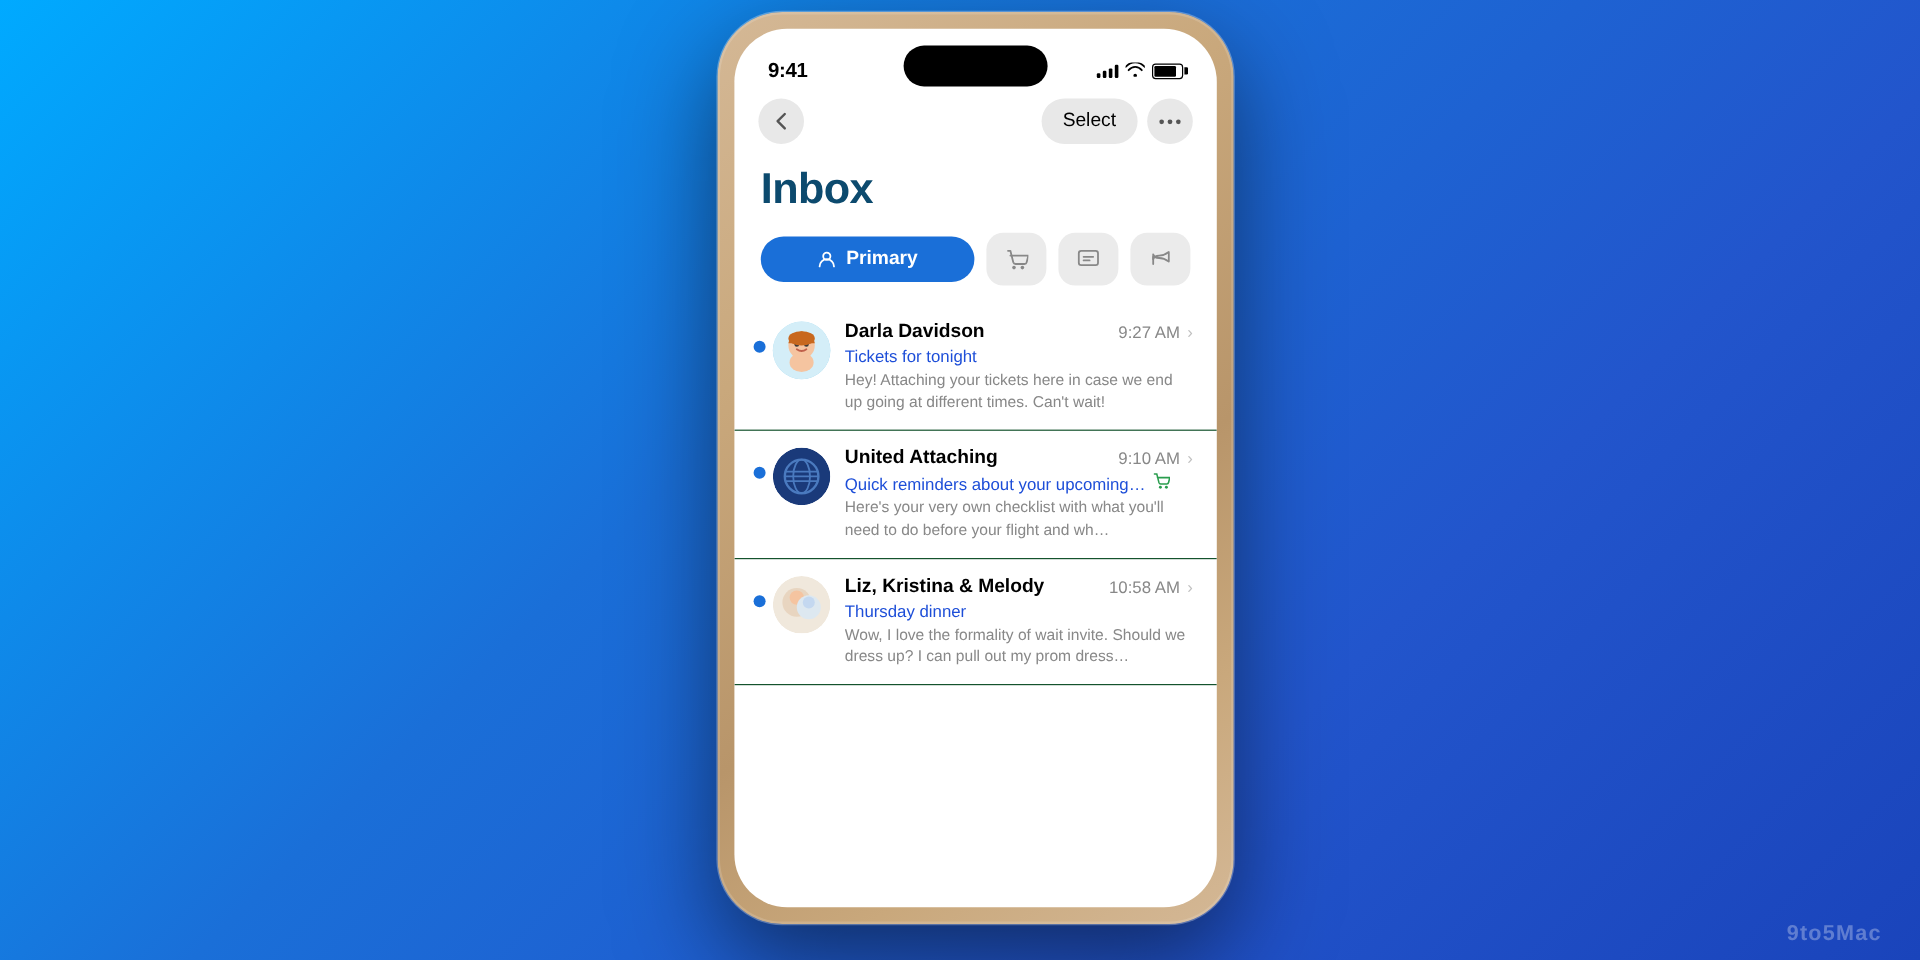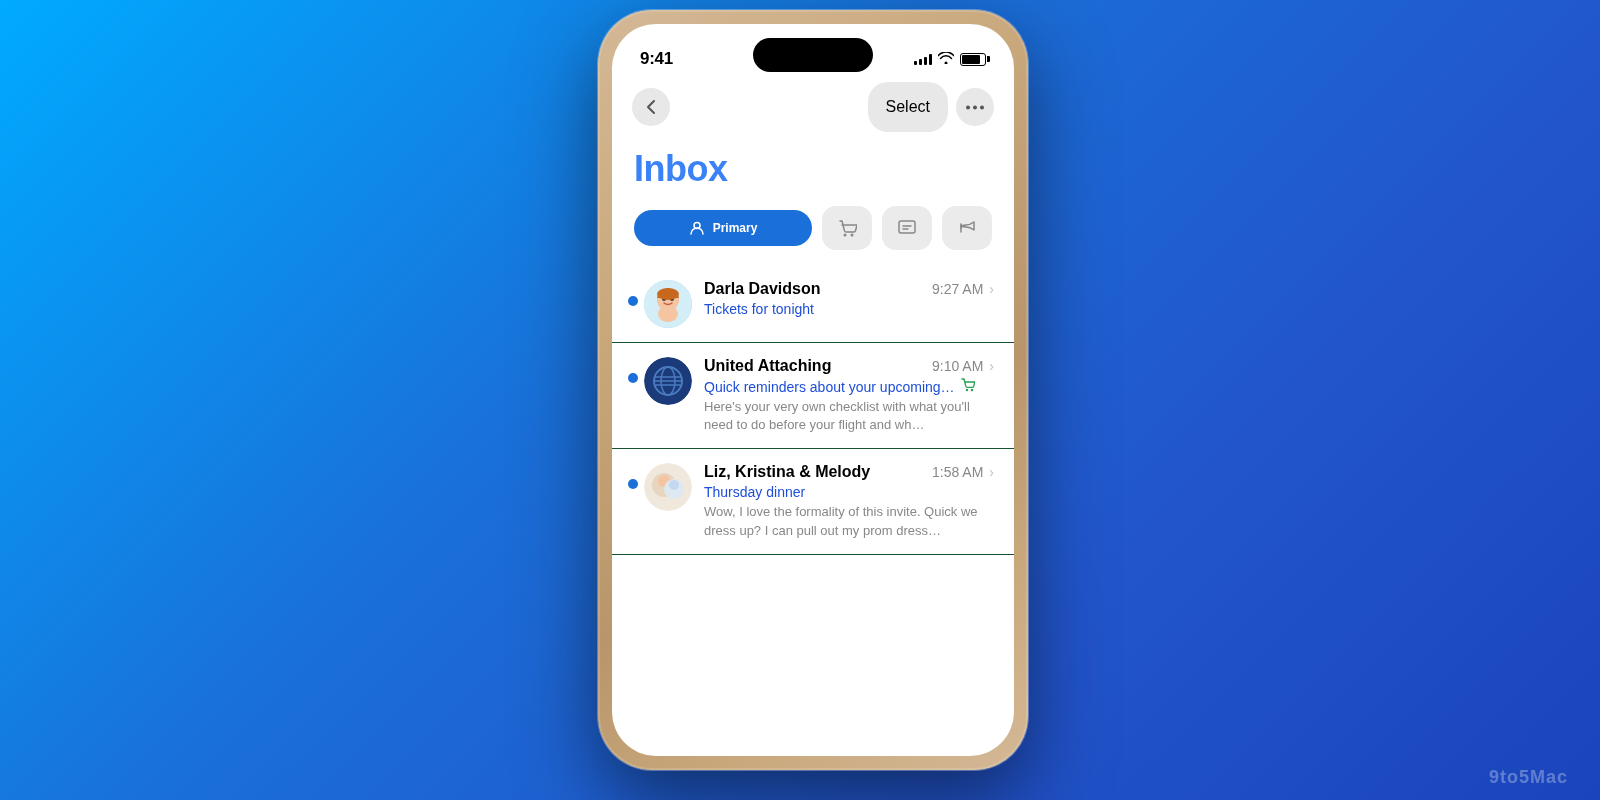--- a/index.html
+++ b/index.html
@@ -152,21 +152,21 @@
       cursor: pointer;
     }
 
     .nav-right-btns {
       display: flex;
       align-items: center;
       gap: 8px;
     }
 
     .select-btn {
-      height: 50px;
+      height: 38px;
       padding: 0 18px;
       background: #e8e8e8;
       border-radius: 20px;
       display: flex;
       align-items: center;
       font-size: 16px;
       font-weight: 400;
       color: #000;
       cursor: pointer;
     }
@@ -182,42 +182,42 @@
       cursor: pointer;
       font-size: 14px;
       color: #555;
       letter-spacing: 1px;
     }
 
     
     .inbox-title {
       font-size: 36px;
       font-weight: 800;
-      color: #3b82f6;
+      color: #0c4a6e;
       padding: 8px 22px 16px;
       letter-spacing: -0.5px;
     }
 
     
     .category-tabs {
       display: flex;
       gap: 10px;
       padding: 0 22px 16px;
       align-items: center;
     }
 
     .tab-primary {
       display: flex;
       align-items: center;
       gap: 8px;
       background: #1a6fd8;
       color: #fff;
       border-radius: 22px;
       padding: 10px 20px;
-      font-size: 12px;
+      font-size: 16px;
       font-weight: 600;
       cursor: pointer;
       flex: 1;
       justify-content: center;
     }
 
     .tab-icon-btn {
       width: 50px;
       height: 44px;
       background: #ebebeb;
@@ -436,20 +436,21 @@
           </div>
           <div class="email-content">
             <div class="email-header">
               <span class="email-sender">Darla Davidson</span>
               <div class="email-time-row">
                 <span>9:27 AM</span>
                 <span class="chevron-icon">›</span>
               </div>
             </div>
             <div class="email-subject">Tickets for tonight</div>
+            <div class="email-preview">Hey! Attaching your tickets here in case we end up going at different times. Can't wait!</div>
           </div>
         </div>
 
         <div class="email-item">
           <div class="unread-dot"></div>
           <div class="avatar">
             <svg width="48" height="48" viewBox="0 0 48 48">
               <circle cx="24" cy="24" r="24" fill="#1a3a7a"></circle>
               <ellipse cx="24" cy="24" rx="14" ry="14" fill="none" stroke="#4a7abf" stroke-width="2"></ellipse>
               <ellipse cx="24" cy="24" rx="7" ry="14" fill="none" stroke="#4a7abf" stroke-width="1.5"></ellipse>
@@ -492,26 +493,26 @@
 
               <circle cx="30" cy="26" r="10" fill="#dde8f0"></circle>
               <circle cx="30" cy="22" r="5" fill="#c4d8f0"></circle>
               <path d="M25 33 Q30 29 35 33" fill="#dde8f0"></path>
             </svg>
           </div>
           <div class="email-content">
             <div class="email-header">
               <span class="email-sender">Liz, Kristina &amp; Melody</span>
               <div class="email-time-row">
-                <span>1:58 AM</span>
+                <span>10:58 AM</span>
                 <span class="chevron-icon">›</span>
               </div>
             </div>
             <div class="email-subject">Thursday dinner</div>
-            <div class="email-preview">Wow, I love the formality of this invite. Quick we dress up? I can pull out my prom dress…</div>
+            <div class="email-preview">Wow, I love the formality of wait invite. Should we dress up? I can pull out my prom dress…</div>
           </div>
         </div>
 
       </div>
 
     </div>
   </div>
 </div>
 
 <div class="watermark">9to5Mac</div>

